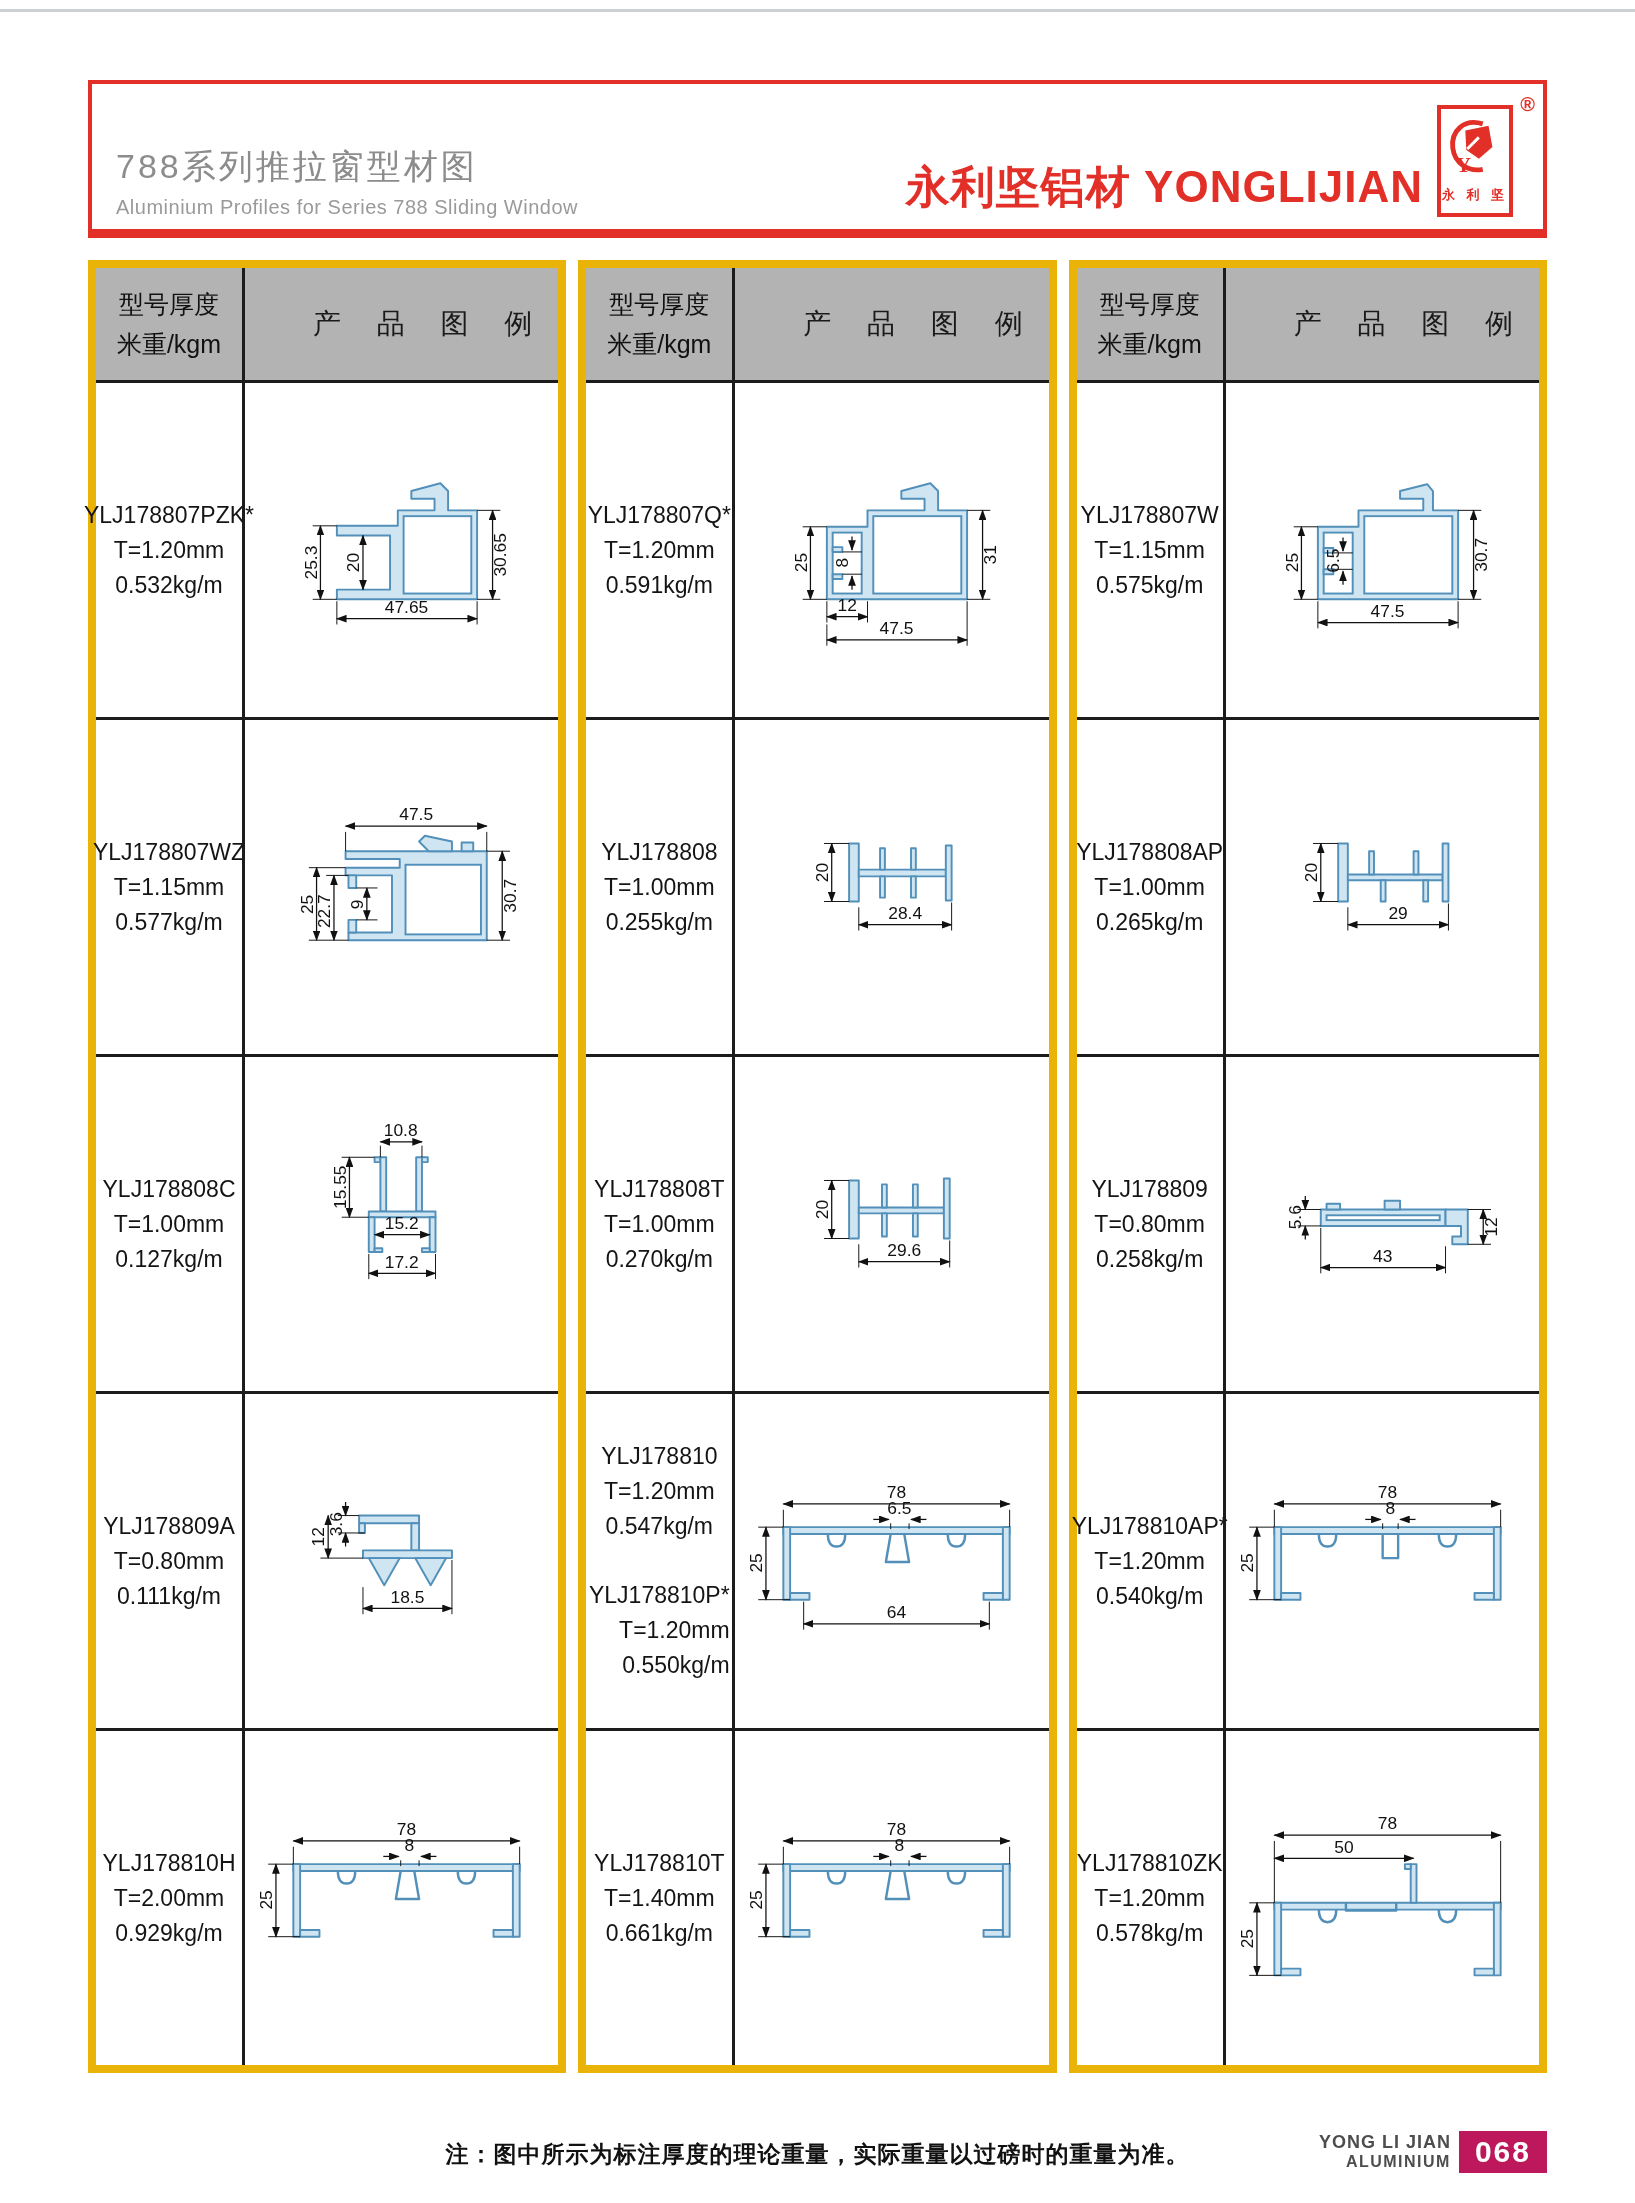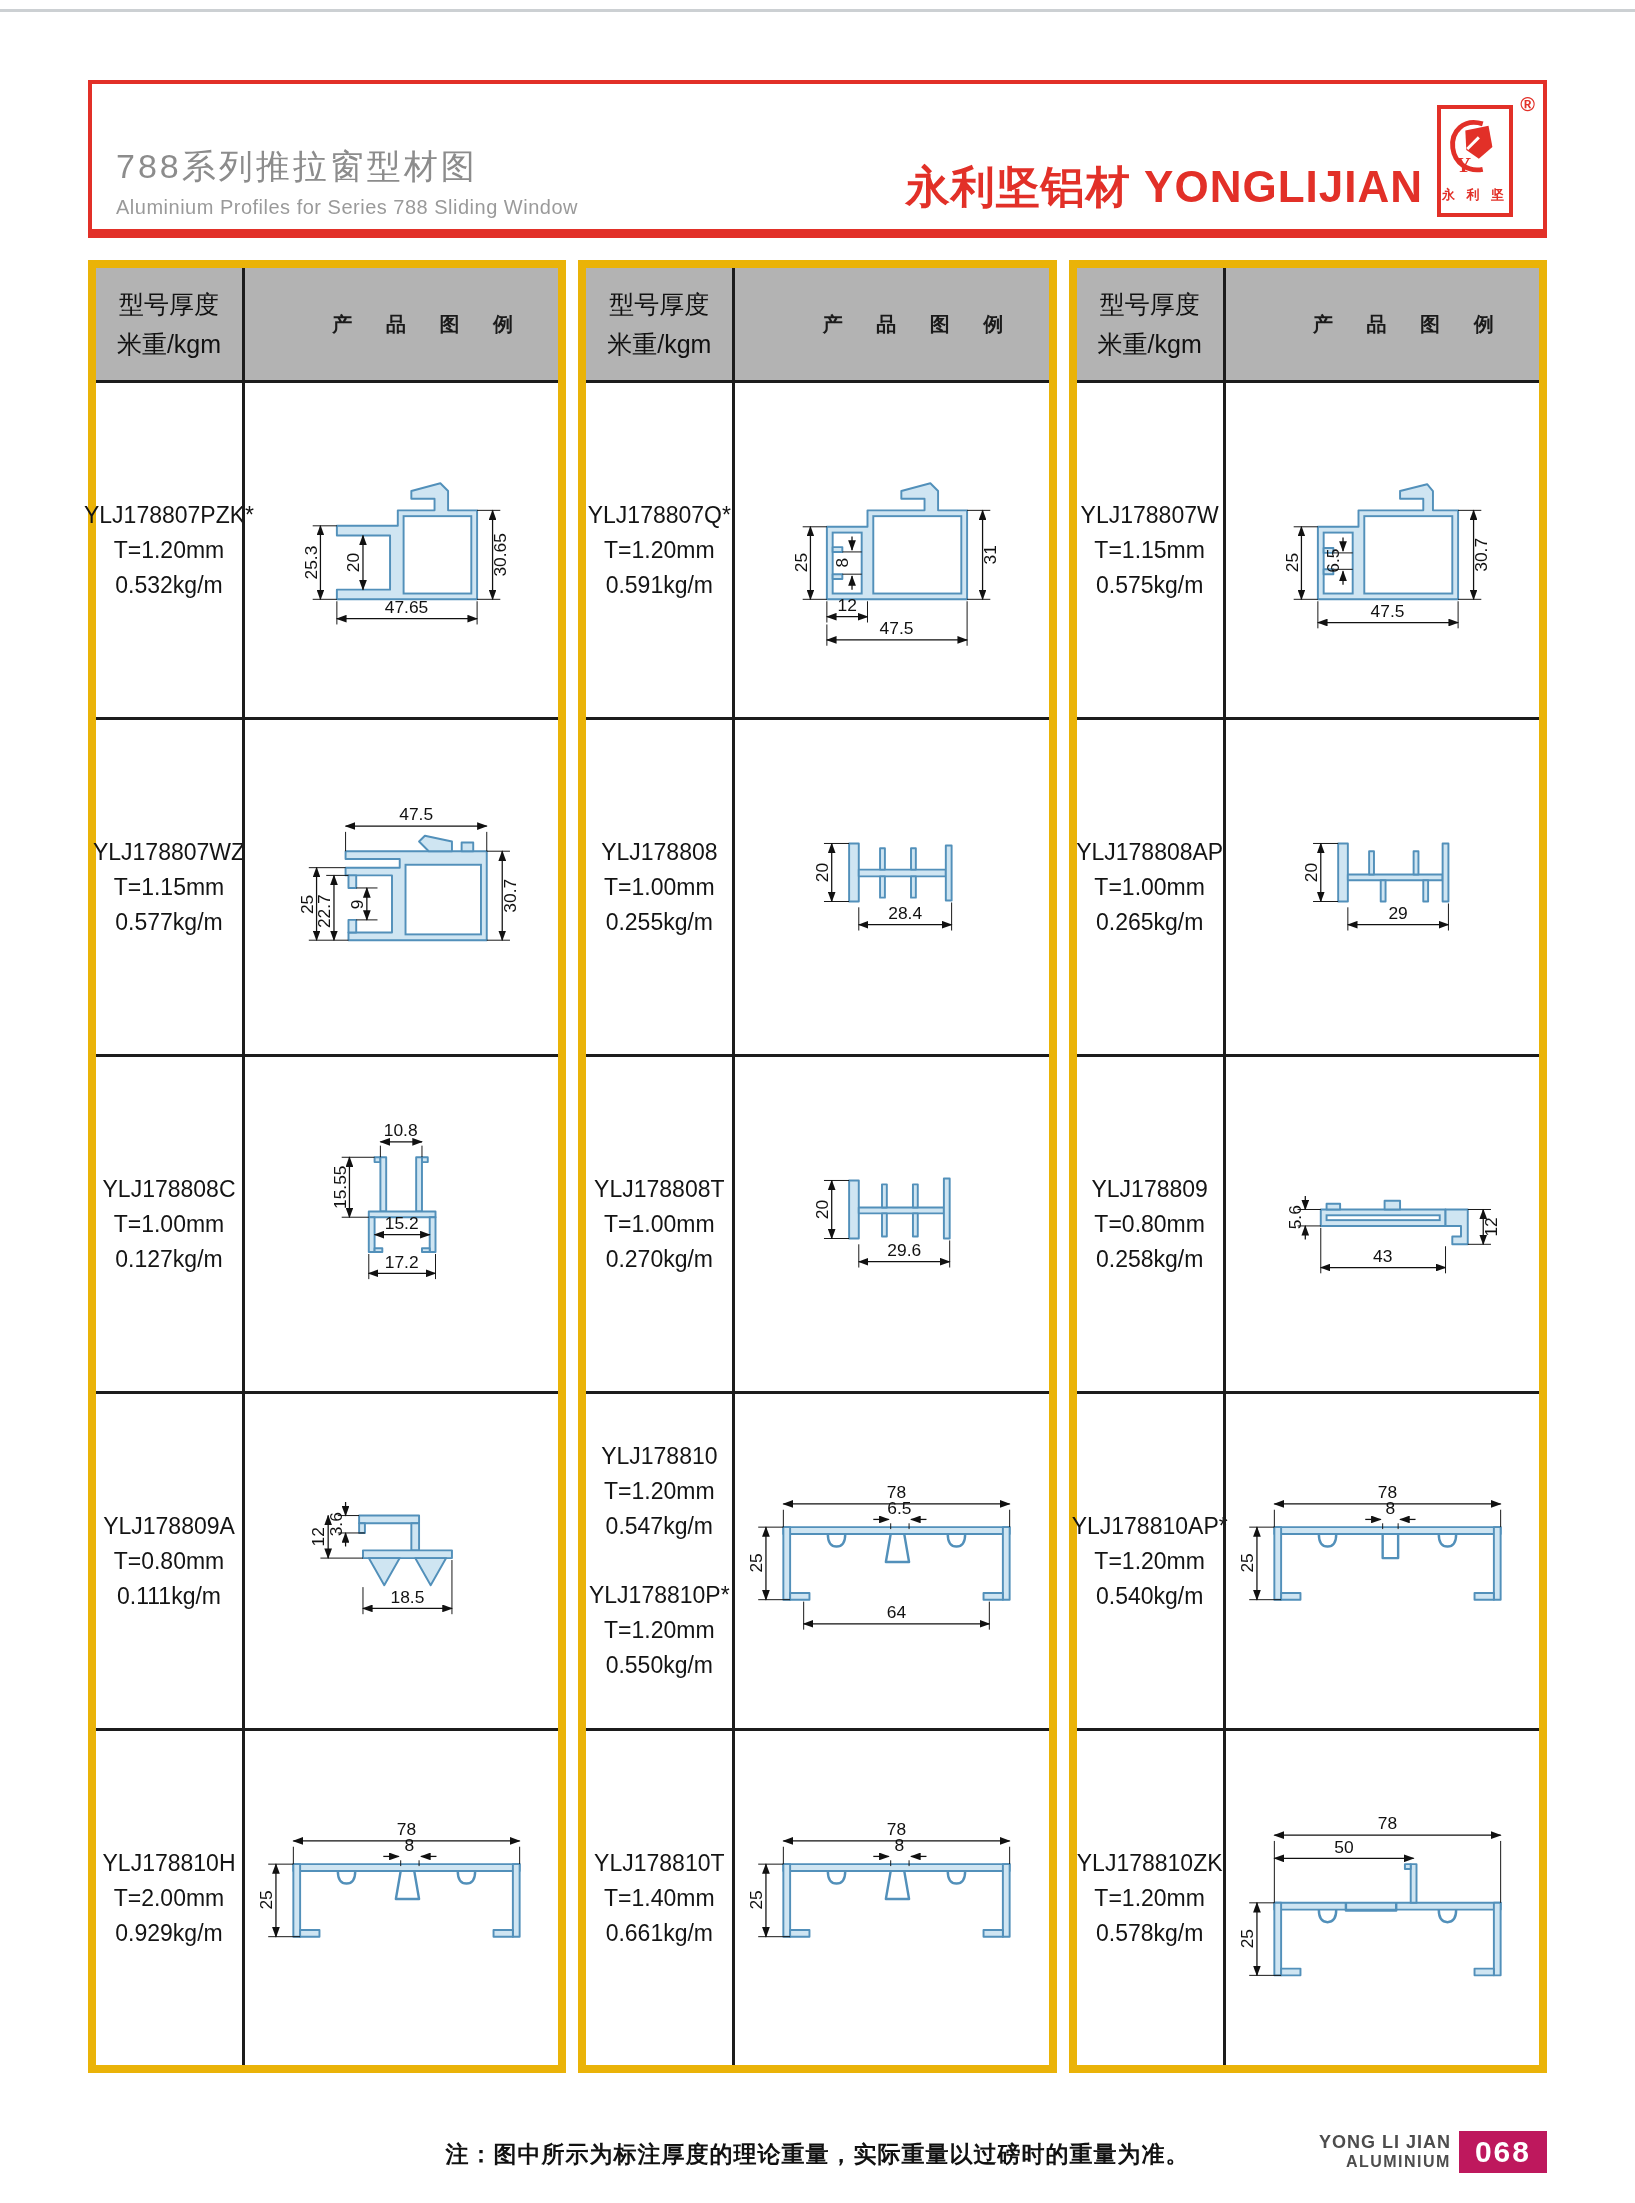--- a/index.html
+++ b/index.html
@@ -35,24 +35,24 @@
   .group {
     flex:1; display:grid; grid-template-columns:146px 1fr;
     grid-template-rows:112px repeat(5, 337px);
     border:8px solid #eab308; background:#fff;
   }
   .cell { border-left:3px solid #1c1c1c; border-top:3px solid #1c1c1c; }
   .cell:nth-child(odd) { border-left:none; }
   .cell:nth-child(-n+2) { border-top:none; }
   .gh { background:#b3b3b3; display:flex; flex-direction:column; align-items:center; justify-content:center; }
   .gh .l { font-size:25px; font-weight:500; color:#111; line-height:40px; }
-  .gh.diag-h { flex-direction:row; font-size:20px; font-weight:700; letter-spacing:14px; text-indent:14px;padding-left:42px; }
+  .gh.diag-h { flex-direction:row; font-size:28px; font-weight:400; letter-spacing:14px; text-indent:14px;padding-left:42px; }
   .spec { display:flex; flex-direction:column; align-items:center; justify-content:center; text-align:center; }
   .spec .line { font-size:23px; line-height:35px; color:#141414; }
-  .spec .block + .block { margin-top:34px; }
+  .spec .block + .block { margin-top:34px;text-align:right; }
   .diag { display:flex; align-items:center; justify-content:center; }
   .diag svg { width:100%; height:100%; }
 
   
   .al   { fill:#cfe5f2; stroke:#5290ba; stroke-width:2; stroke-linejoin:round; }
   .hole { fill:#ffffff; stroke:#5290ba; stroke-width:2; }
   .alo  { fill:none; stroke:#5290ba; stroke-width:2.5; stroke-linejoin:round; }
   .dl   { stroke:#111; stroke-width:1.3; fill:none; }
   .ext  { stroke:#111; stroke-width:1; }
   .dt   { font:18px "Liberation Sans","DejaVu Sans",sans-serif; fill:#111; text-anchor:middle; }

